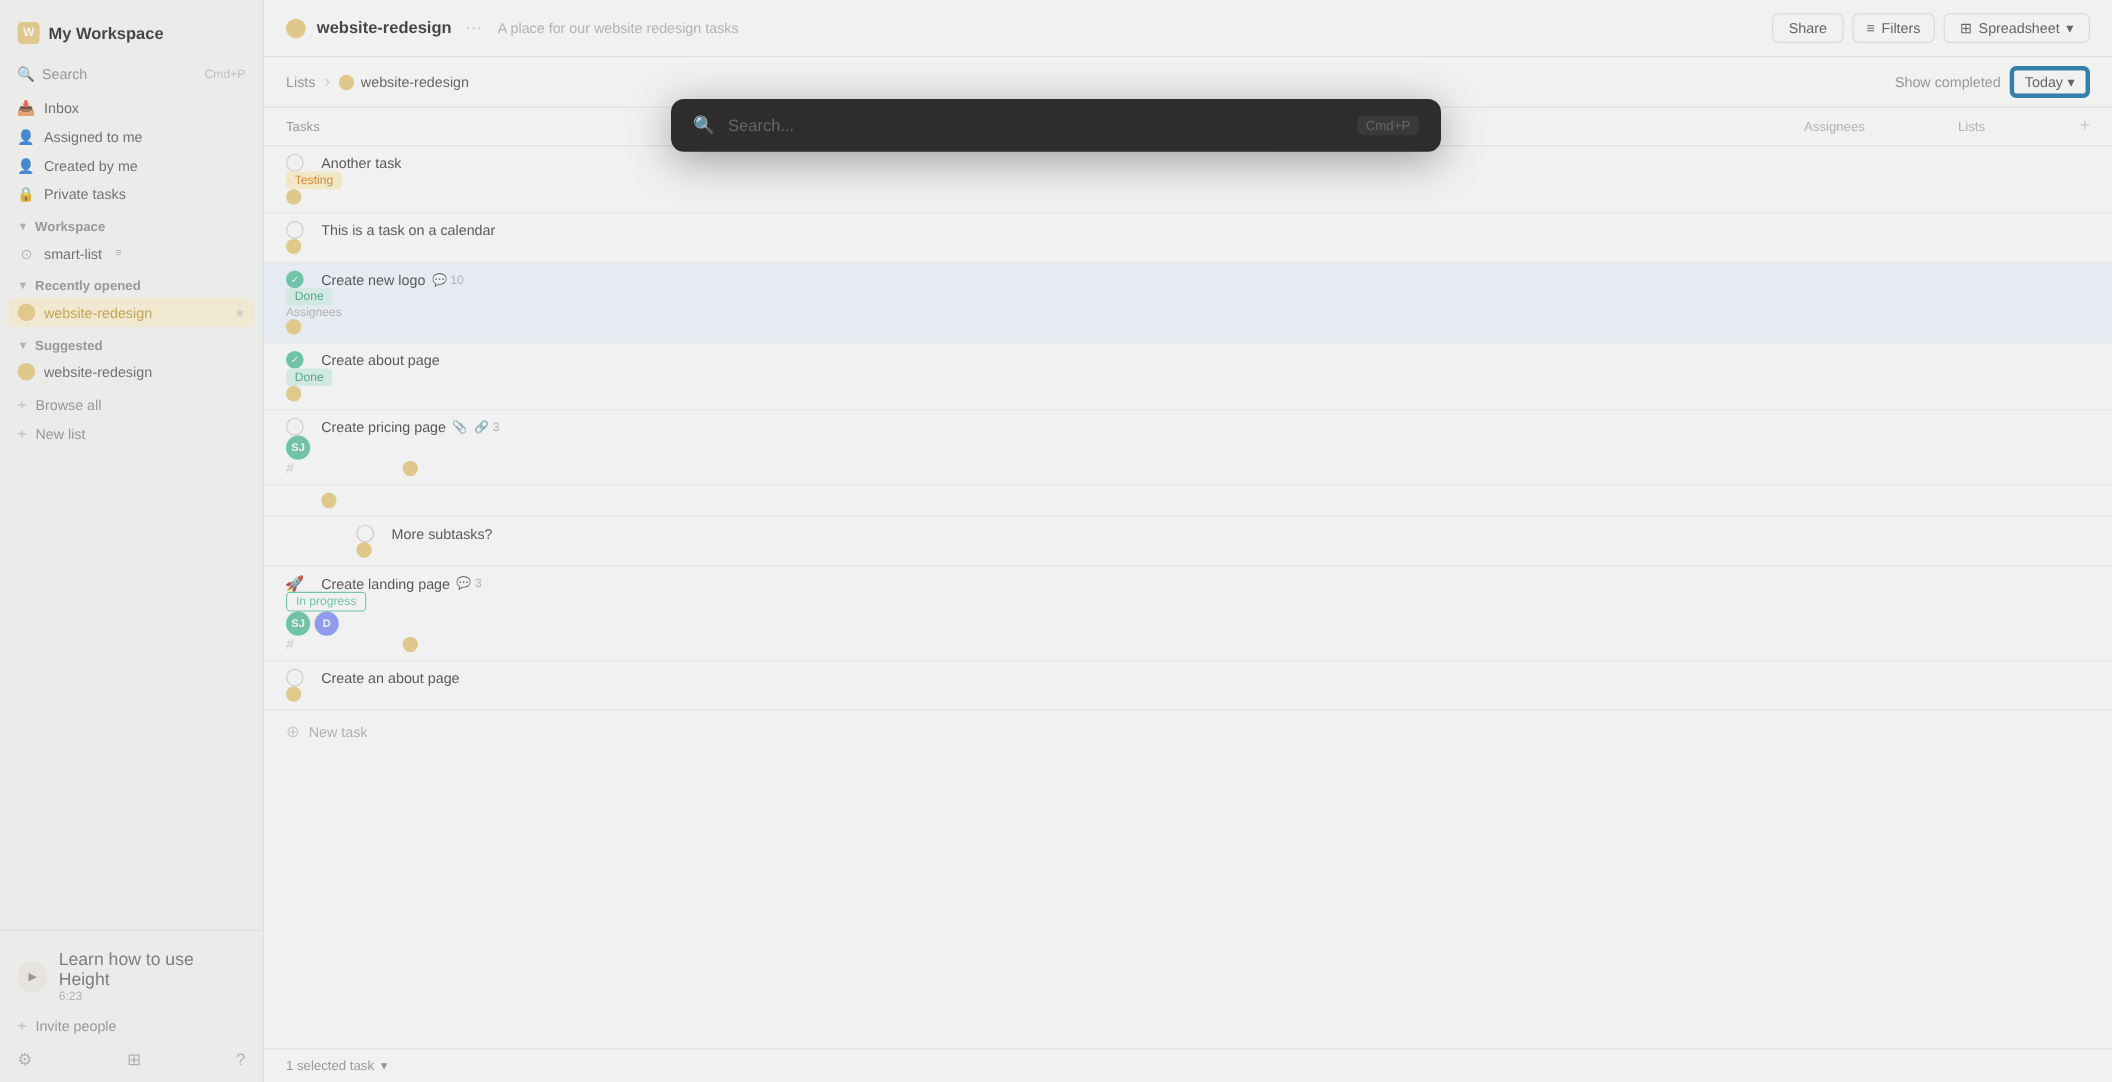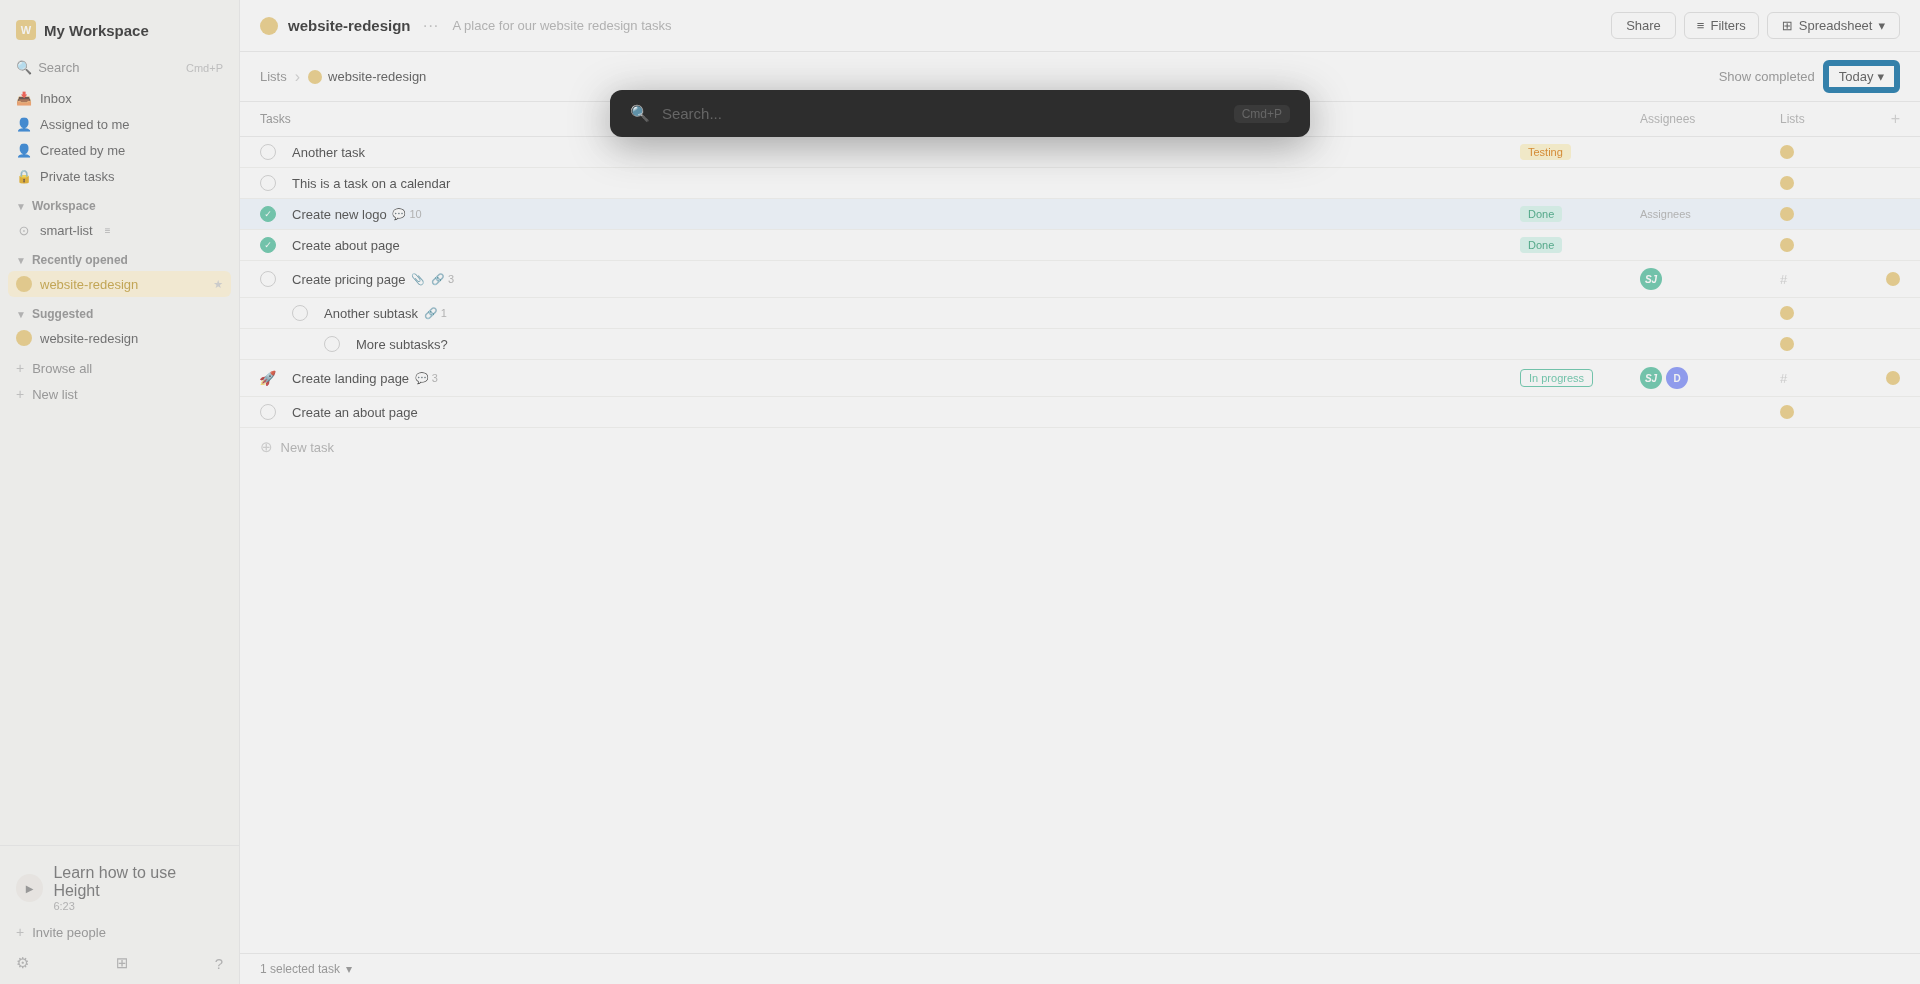--- a/index.html
+++ b/index.html
@@ -161,45 +161,46 @@
     }
     .show-completed {
       margin-left: auto;
       font-size: 13px; color: #888;
       cursor: pointer;
       display: flex; align-items: center; gap: 4px;
     }
     .today-btn {
       display: flex; align-items: center; gap: 4px;
       padding: 3px 10px; border-radius: 6px;
-      background: #fff; border: 6px solid #0369a1;
+      background: #fff; border: 4px solid #0369a1;
       font-size: 13px; color: #444; cursor: pointer;
     }
 
     
     .table-area { flex: 1; overflow-y: auto; }
     .table-header {
       display: flex; align-items: center;
       padding: 8px 20px;
       border-bottom: 1px solid #e8e8e8;
       font-size: 12px; color: #aaa;
       position: sticky; top: 0; background: #fff; z-index: 2; justify-content: center;
     }
     .col-tasks { flex: 1; font-weight: 500; color: #888; }
     .col-status { width: 120px; }
     .col-assignees { width: 140px; }
     .col-lists { width: 120px; display: flex; align-items: center; justify-content: space-between; }
     .add-col-btn { color: #ccc; font-size: 16px; cursor: pointer; }
 
     .task-row {
-      display: flex; align-items: center;
+      display: flex; align-items: flex-start;
       padding: 7px 20px;
       border-bottom: 1px solid #f0f0ee;
       font-size: 13px; color: #333;
       cursor: pointer;
+      flex-direction: column;
     }
     .task-row.selected { background: #f0f7ff; }
     .task-row.subtask-1 { padding-left: 52px; }
     .task-row.subtask-2 { padding-left: 84px; }
 
     .task-check {
       width: 16px; height: 16px; border-radius: 50%;
       border: 1.5px solid #ccc; margin-right: 10px;
       flex-shrink: 0; display: flex; align-items: center; justify-content: center;
       cursor: pointer;
@@ -222,21 +223,21 @@
     }
     .status-done { background: #d4f4eb; color: #2e9e75; }
     .status-in-progress { background: #fff; color: #56c1a0; border: 1px solid #56c1a0; }
 
     .col-assignees { width: 140px; display: flex; align-items: center; gap: 4px; }
     .avatar {
       width: 22px; height: 22px; border-radius: 50%;
       display: flex; align-items: center; justify-content: center;
       font-size: 10px; font-weight: 600; color: #fff;
     }
-    .avatar-sj { background: #56c1a0; font-style: italic; }
+    .avatar-sj { background: #56c1a0; }
     .avatar-d { background: #7c8cf8; }
 
     .col-lists { width: 120px; display: flex; align-items: center; gap: 6px; }
     .list-dot { width: 14px; height: 14px; border-radius: 50%; background: #e8c97a; flex-shrink: 0; }
     .hash-icon { color: #ccc; font-size: 13px; }
 
     .new-task-row {
       display: flex; align-items: center; gap: 8px;
       padding: 10px 20px;
       font-size: 13px; color: #aaa; cursor: pointer;
@@ -495,25 +496,20 @@
         <div class="avatar avatar-sj">SJ</div>
       </div>
       <div class="col-lists">
         <span class="hash-icon">#</span>
         <div class="list-dot"></div>
       </div>
     </div>
 
 
     <div class="task-row subtask-1">
-      <div class="col-tasks task-name">
-        <div class="task-check"></div>
-        <span class="task-name-text">Another subtask</span>
-        <span class="comment-badge">🔗 1</span>
-      </div>
       <div class="col-status"></div>
       <div class="col-assignees"></div>
       <div class="col-lists">
           <div class="list-dot"></div>
         </div>
     </div>
 
     <div class="task-row subtask-2">
       <div class="col-tasks task-name">
         <div class="task-check"></div>

